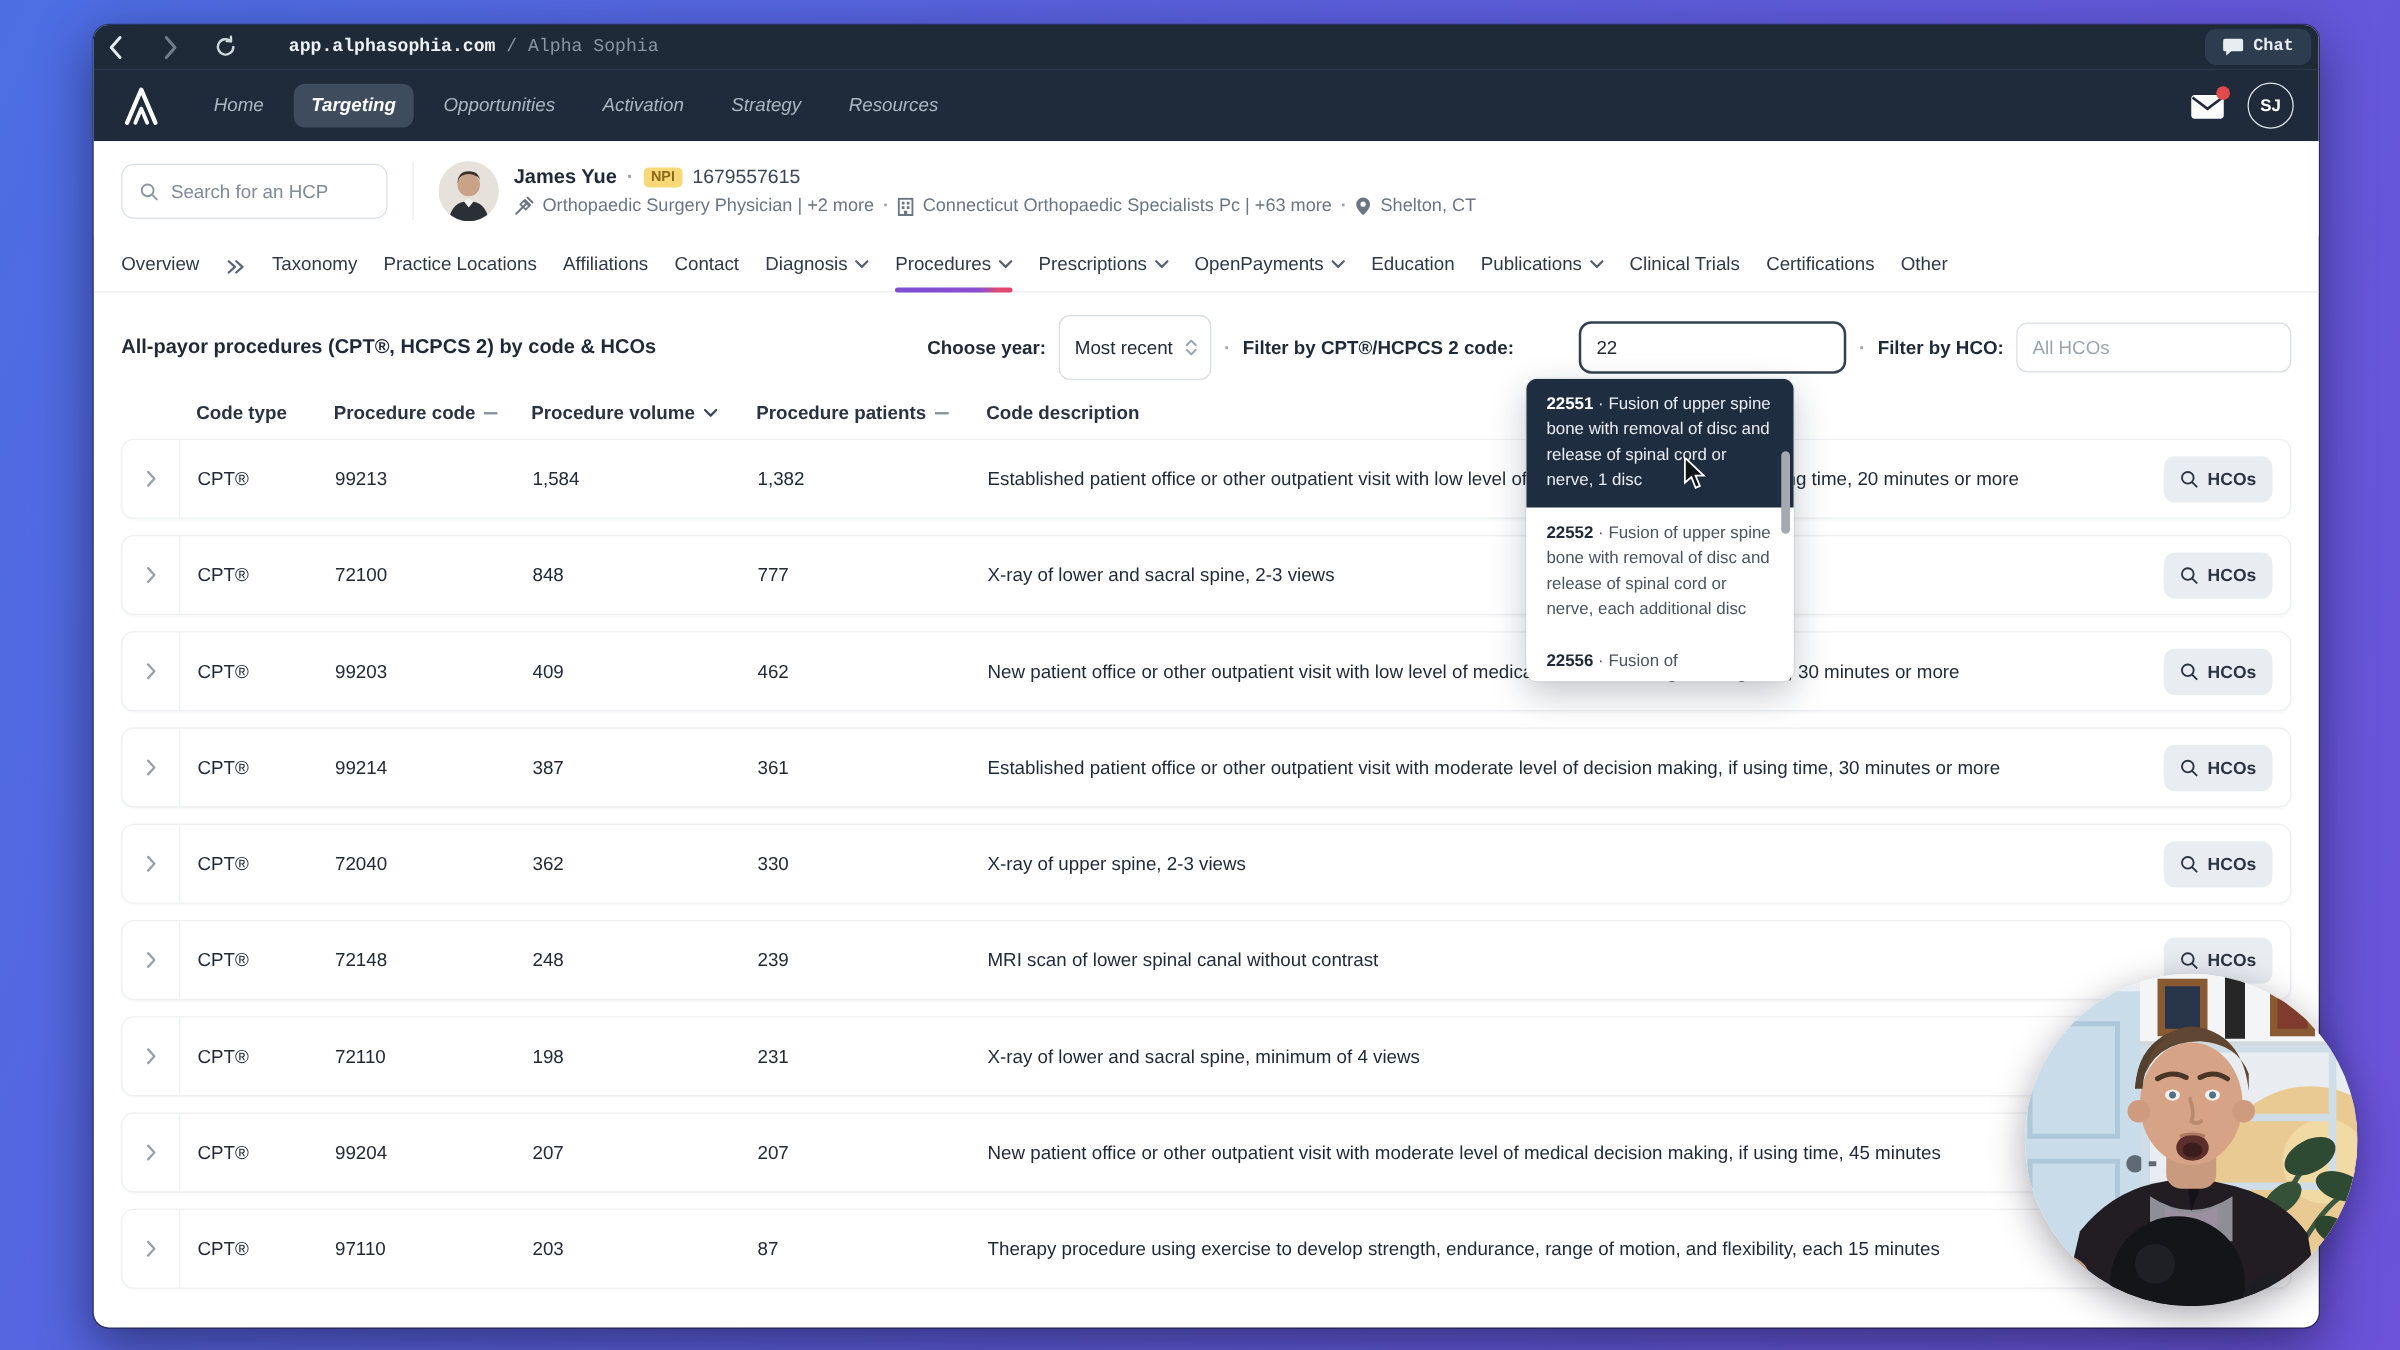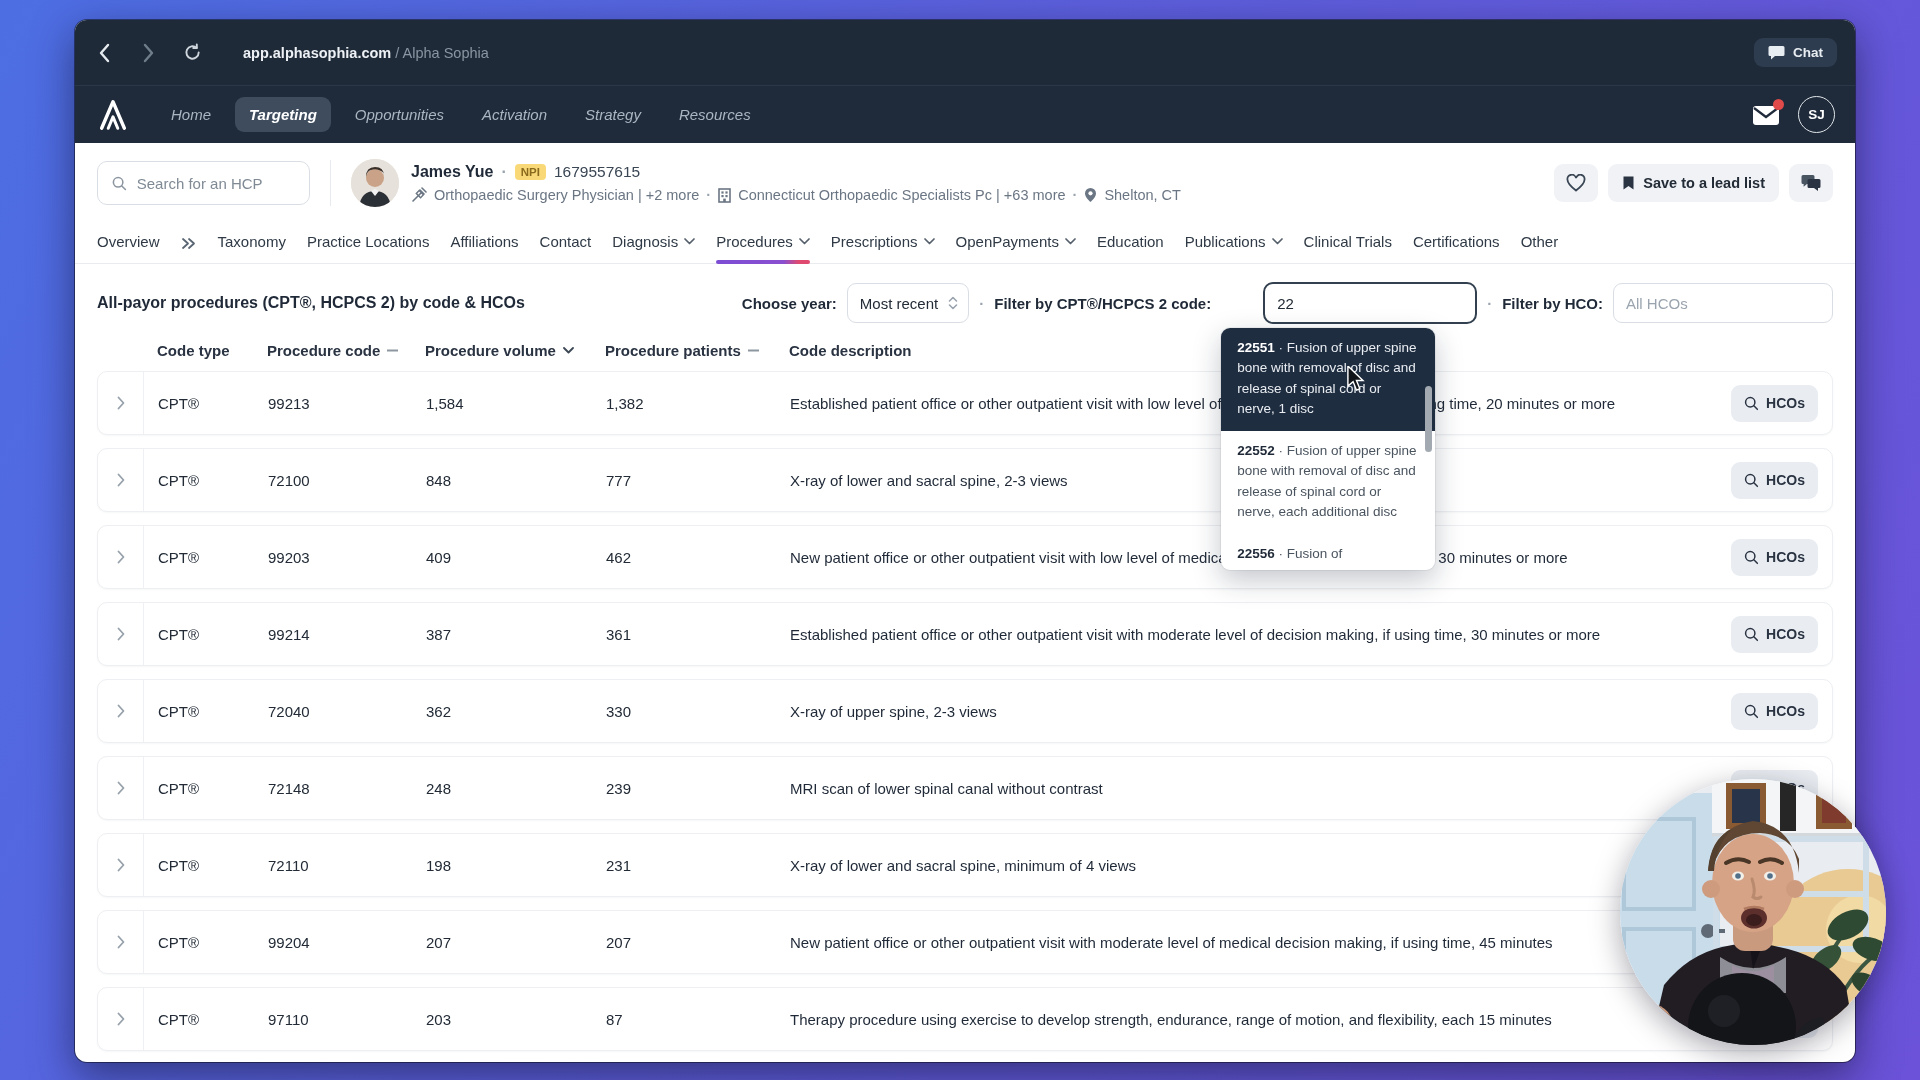--- a/index.html
+++ b/index.html
@@ -10,22 +10,22 @@
     position: relative; color:#222b36;
   }
   .window {
     position:absolute; left:75px; top:20px; width:1780px; height:1042px;
     border-radius:12px; overflow:hidden; background:#fff;
     box-shadow: 0 14px 42px rgba(10,10,30,.5), 0 0 0 1px rgba(15,20,30,.55);
     display:flex; flex-direction:column;
   }
   
   .chrome {
-    height:66px; background:#1e2a38; display:flex; align-items:center;
-    padding:0 18px; gap:22px; border-bottom:1px solid #2a3748; flex:0 0 auto;
+    height:36px; background:#1e2a38; display:flex; align-items:center;
+    padding:0 6px; gap:22px; border-bottom:1px solid #2a3748; flex:0 0 auto;font-family:Liberation Mono, monospace;
   }
   .nav-arrow { width:22px; height:22px; display:flex; align-items:center; justify-content:center; cursor:default; }
   .url { font-size:14.5px; color:#8a96a2; margin-left:18px; }
   .url b { color:#edf1f5; font-weight:700; }
   .chat-btn {
     margin-left:auto; background:#2e3c4f; border-radius:9px; padding:7px 14px;
     display:flex; align-items:center; gap:8px; color:#e8edf2; font-size:13.5px; font-weight:600;
   }
   
   .appnav { height:57px; background:#1f2b3a; display:flex; align-items:center; padding:0 20px; flex:0 0 auto; }
@@ -63,21 +63,21 @@
   .tabs { display:flex; align-items:flex-end; gap:21px; padding:4px 22px 0; border-bottom:1px solid #e9ebee; flex:0 0 auto; }
   .tab { font-size:15px; color:#2f3a46; padding:10px 0 13px; display:flex; align-items:center; gap:6px; position:relative; white-space:nowrap; }
   .tab.active::after { content:""; position:absolute; left:0; right:0; bottom:-1px; height:4px; border-radius:3px;
     background:linear-gradient(90deg,#7c4dd4 0%,#8a4fd0 72%,#e04a6f 88%,#e0486f 100%); }
   .tab-sep { padding:10px 0 13px; display:flex; align-items:center; }
   
   .section-bar { display:flex; align-items:center; padding:18px 22px 14px; flex:0 0 auto; }
   .section-title { font-size:16px; font-weight:700; color:#1f2937; }
   .filters { margin-left:auto; display:flex; align-items:center; gap:10px; font-size:15px; }
   .flabel { font-weight:700; color:#1f2937; white-space:nowrap; }
-  .year-select { border:1px solid #d9dee4; border-radius:9px; height:40px; padding:0 10px 0 12px;
+  .year-select { border:1px solid #d9dee4; border-radius:9px; height:52px; padding:0 10px 0 12px;
     display:flex; align-items:center; gap:10px; color:#222b36; }
   .code-input-wrap { position:relative; }
   .code-input { width:214px; height:42px; border:2px solid #32404f; border-radius:10px; padding:0 12px;
     font-size:15px; font-family:inherit; color:#222b36; outline:none;margin-left:42px; }
   .hco-input { width:220px; height:40px; border:1px solid #d9dee4; border-radius:9px; padding:0 12px;
     font-size:15px; font-family:inherit; outline:none; }
   .hco-input::placeholder { color:#9aa4ae; }
   
   .dropdown {
     position:absolute; top:46px; left:0; width:214px; background:#fff; border-radius:9px;
@@ -210,39 +210,20 @@
             <rect x="5.2" y="10.6" width="2.6" height="3.4" fill="#6b7684"></rect>
           </svg>
         <span>Connecticut Orthopaedic Specialists Pc | +63 more</span>
         <span class="dot">·</span>
         <svg width="13" height="16" viewBox="0 0 13 16">
             <path d="M6.5 1 A5.5 5.5 0 0 1 12 6.5 C12 10.5 6.5 15 6.5 15 C6.5 15 1 10.5 1 6.5 A5.5 5.5 0 0 1 6.5 1 Z" fill="#6b7684"></path>
             <circle cx="6.5" cy="6.3" r="2.1" fill="#fff"></circle>
           </svg>
         <span>Shelton, CT</span>
       </div>
-    </div>
-    <div class="profile-actions">
-      <span class="icon-btn">
-        <svg width="20" height="18" viewBox="0 0 20 18">
-            <path d="M10 16.5 C4 12 1.5 9 1.5 5.8 A4.3 4.3 0 0 1 10 4.2 A4.3 4.3 0 0 1 18.5 5.8 C18.5 9 16 12 10 16.5 Z" fill="none" stroke="#3a4654" stroke-width="1.8"></path>
-          </svg>
-      </span>
-      <span class="save-btn">
-        <svg width="13" height="16" viewBox="0 0 13 16">
-            <path d="M1.5 1.5 h10 v13 l-5 -3.6 l-5 3.6 z" fill="#2a3342"></path>
-          </svg>
-        <span>Save to a lead list</span>
-      </span>
-      <span class="icon-btn">
-        <svg width="21" height="18" viewBox="0 0 21 18">
-            <path d="M2 1h10a1.5 1.5 0 0 1 1.5 1.5v6A1.5 1.5 0 0 1 12 10H6l-3.4 2.8V10H2A1.5 1.5 0 0 1 .5 8.5v-6A1.5 1.5 0 0 1 2 1z" fill="#4a5562"></path>
-            <path d="M8 5h10a1.5 1.5 0 0 1 1.5 1.5v6A1.5 1.5 0 0 1 18 14h-1v3l-4-3H8a1.5 1.5 0 0 1-1.5-1.5v-6A1.5 1.5 0 0 1 8 5z" fill="#2a3342"></path>
-          </svg>
-      </span>
     </div>
   </div>
 
   <div class="tabs">
     <span class="tab">
         <span>Overview</span>
       </span>
     <span class="tab-sep">
         <svg width="16" height="13" viewBox="0 0 16 13">
           <polyline points="2,2 7,6.5 2,11" fill="none" stroke="#5a6673" stroke-width="1.8" stroke-linecap="round" stroke-linejoin="round"></polyline>

